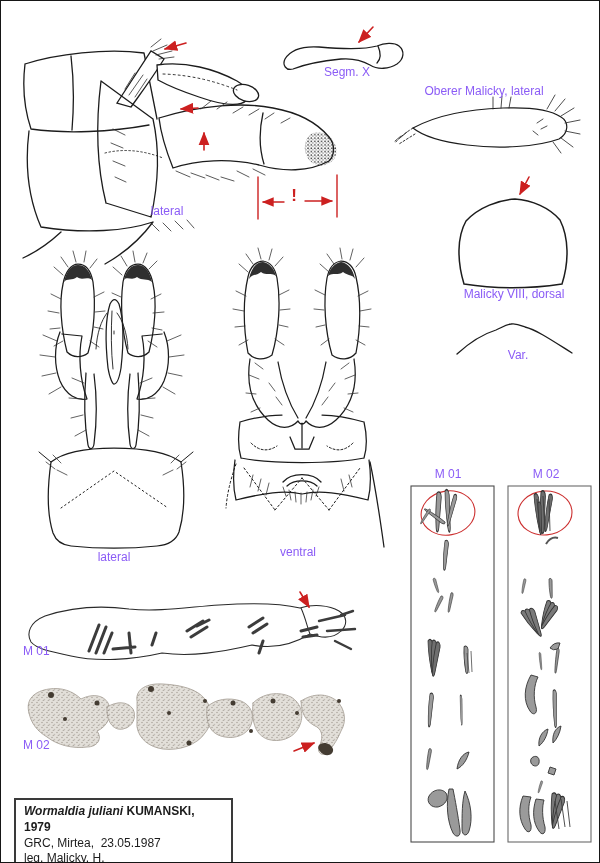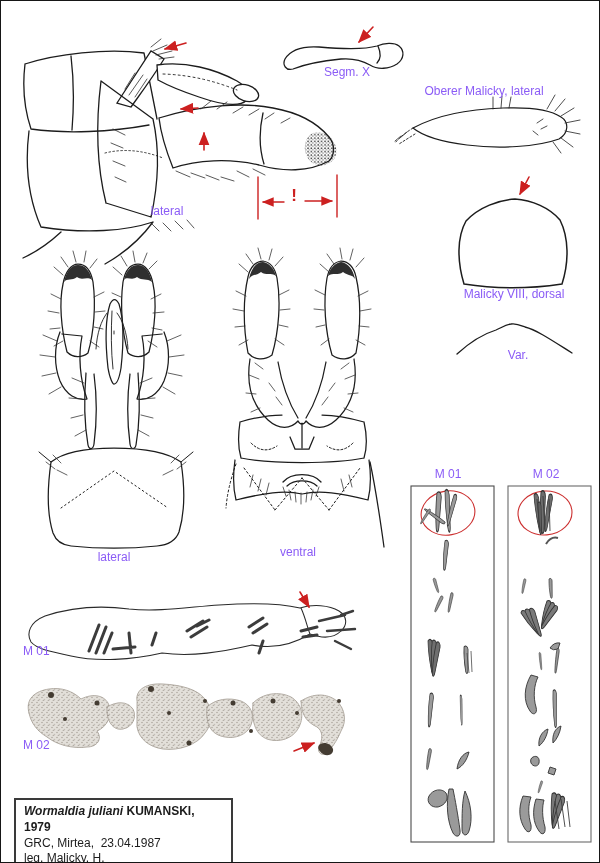--- a/index.html
+++ b/index.html
@@ -232,17 +232,17 @@
   <div class="label centered" style="left:297px; top:544px;">ventral</div>
   <div class="label" style="left:22px; top:643px;">M 01</div>
   <div class="label" style="left:22px; top:737px;">M 02</div>
   <div class="label centered" style="left:447px; top:466px;">M 01</div>
   <div class="label centered" style="left:545px; top:466px;">M 02</div>
 
   <div class="excl">!</div>
 
   <div class="caption-box">
     <div><span class="sp">Wormaldia juliani</span><span> </span><span class="auth">KUMANSKI, 1979</span></div>
-    <div>GRC, Mirtea,  23.04.1987</div>
+    <div>GRC, Mirtea,  23.05.1987</div>
     <div>leg. Malicky, H.</div>
   </div>
 
 </div>
 
 </body></html>

